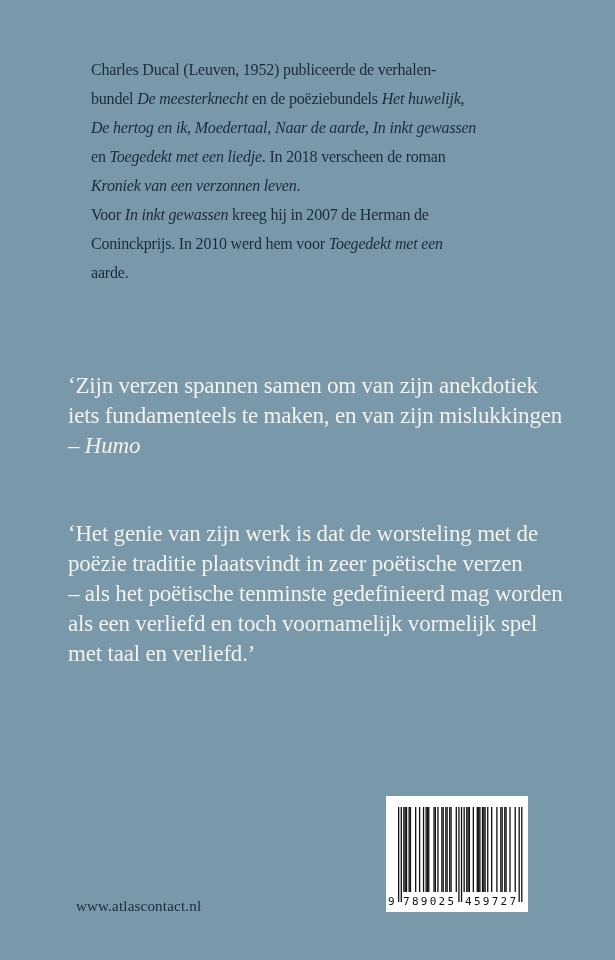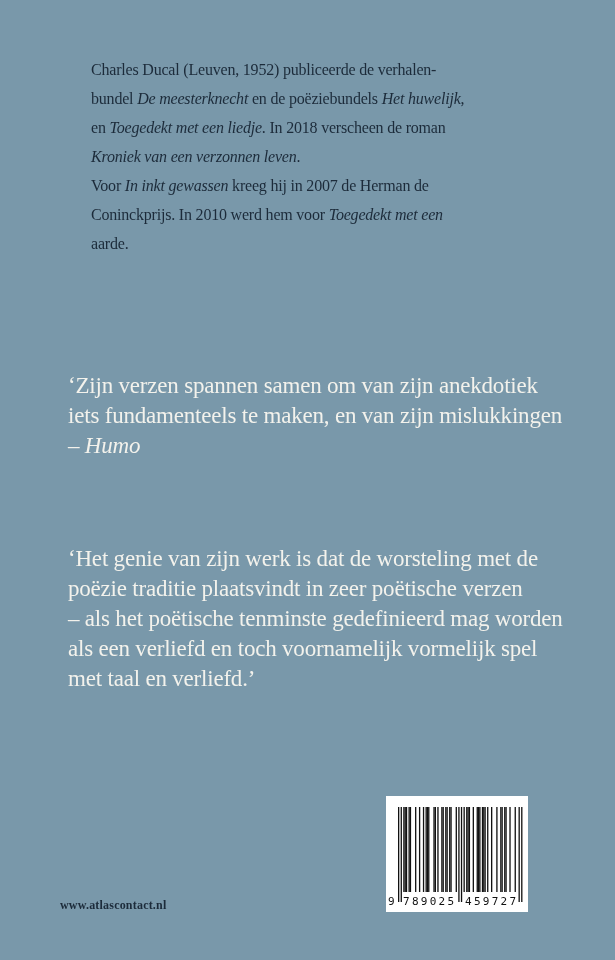--- a/index.html
+++ b/index.html
@@ -29,46 +29,46 @@
     letter-spacing: -0.2px;
     color: var(--dark);
     margin-left: 23px;
   }
   .quote {
     font-size: 23px; line-height: 30px;
     letter-spacing: -0.2px;
     color: var(--light);
   }
   .quote1 { left: 68px; top: 371px; }
-  .quote2 { left: 68px; top: 544px; }
+  .quote2 { left: 68px; top: 519px; }
   .line { white-space: nowrap; }
   .line em { font-style: italic; }
   .website {
-    left: 60px; top: 898px;
-    font-size: 12px;
+    left: 76px; top: 898px;
+    font-size: 15px;
     color: var(--dark);
     letter-spacing: 0.2px;
-    font-weight: bold;
   }
   .barcode-box {
     position: absolute;
     left: 386px; top: 796px;
     width: 142px; height: 116px;
     background: #ffffff;
   }
   .barcode-box svg { display: block; }
 </style>
 </head>
 <body>
 
 <div class="cover">
 
   <div class="textblock bio">
       <div class="line"><span>Charles Ducal (Leuven, 1952) publiceerde de verhalen-</span></div>
       <div class="line"><span>bundel </span><em>De meesterknecht</em><span> en de poëziebundels </span><em>Het huwelijk</em><span>,</span></div>
+      <div class="line"><em>De hertog en ik</em><span>, </span><em>Moedertaal</em><span>, </span><em>Naar de aarde</em><span>, </span><em>In inkt gewassen</em></div>
       <div class="line"><span>en </span><em>Toegedekt met een liedje</em><span>. In 2018 verscheen de roman</span></div>
       <div class="line"><em>Kroniek van een verzonnen leven</em><span>.</span></div>
       <div class="line"><span>Voor </span><em>In inkt gewassen</em><span> kreeg hij in 2007 de Herman de</span></div>
       <div class="line"><span>Coninckprijs. In 2010 werd hem voor </span><em>Toegedekt met een</em></div>
       <div class="line"><span>aarde.</span></div>
     </div>
 
   <div class="textblock quote quote1">
     <div>
         <div class="line">‘Zijn verzen spannen samen om van zijn anekdotiek</div>

